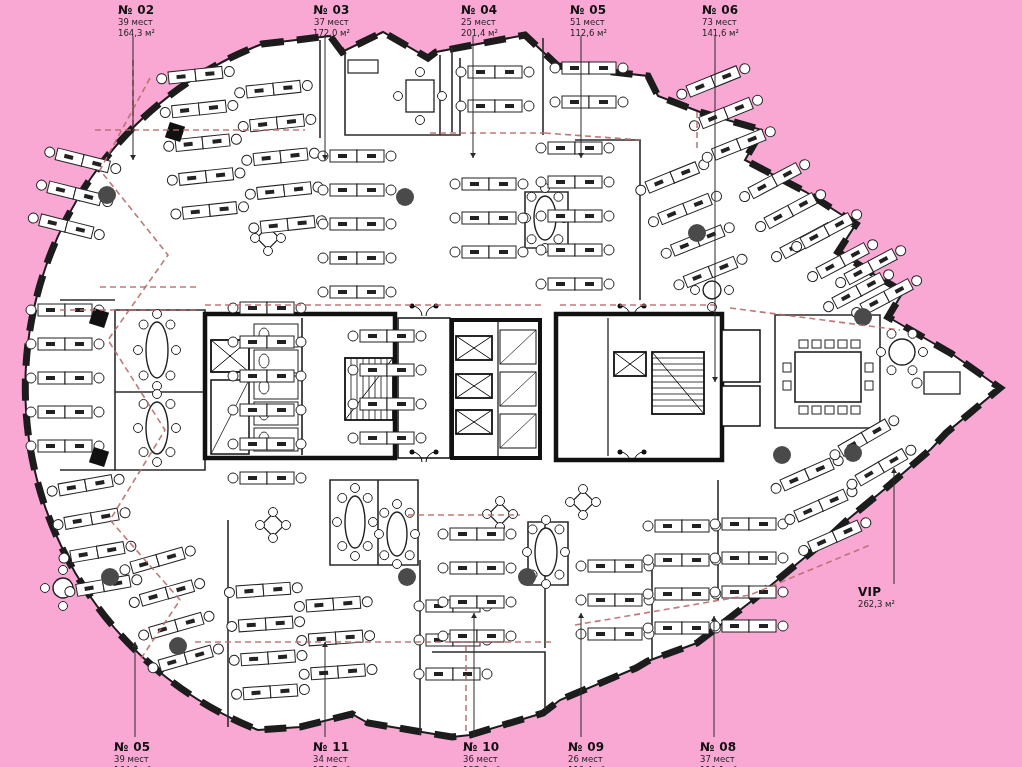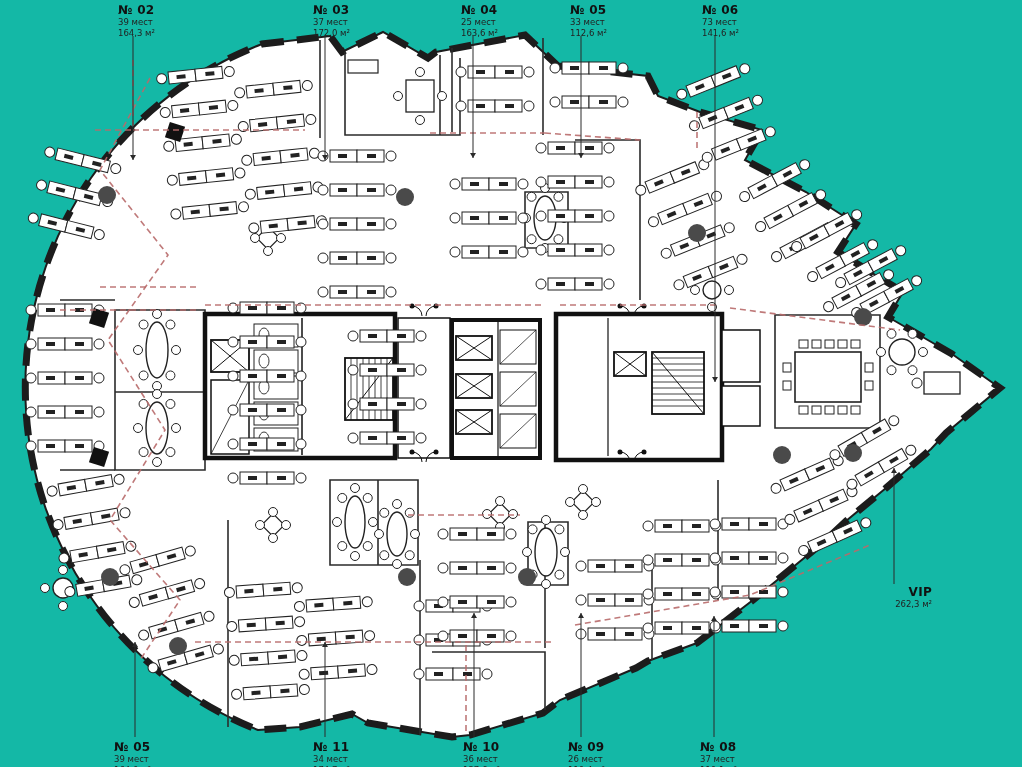--- a/index.html
+++ b/index.html
@@ -1,22 +1,22 @@
 <!DOCTYPE html>
 <html><head>
 <meta charset="utf-8">
 <style>
   html,body{margin:0;padding:0;background:#ffffff;}
-  #canvas{position:relative;width:1022px;height:767px;background:#14b8a6;overflow:hidden;
+  #canvas{position:relative;width:1022px;height:767px;background:#f9a8d4;overflow:hidden;
           font-family:"DejaVu Sans",sans-serif;}
   #plan-svg{position:absolute;left:0;top:0;width:1022px;height:767px;}
   .zlabel{position:absolute;color:#111;white-space:nowrap;}
   .zlabel .zid{font:bold 12px "DejaVu Sans",sans-serif;letter-spacing:.3px;}
   .zlabel .zsub{font:normal 8.5px "DejaVu Sans",sans-serif;color:#222;line-height:1.25;}
-  .zlabel.center{text-align:right;}
+  .zlabel.center{text-align:left;}
 </style>
 </head>
 <body>
 
 <div id="canvas">
 
   <svg id="plan-svg" viewBox="0 0 1022 767" xmlns="http://www.w3.org/2000/svg">
       <g>
         <path d="M262,44 L 330,36 L 342,52 L 383,32 L 428,58 L 436,52 L 525,35 L 558,66 L 648,76 L 658,96 L 700,112 L 762,130 L 745,160 L 806,192 L 856,224 L 838,252 L 903,292 L 888,317 L 952,354 L 1000,388 L 946,433 L 931,449 L 886,488 L 846,521 L 826,540 L 770,586 L 753,600 L 697,643 L 648,661 L 636,668 L 560,700 L 543,713 L 470,735 L 452,737 L 368,723 L 352,714 L 300,727 L 258,730 A 368 368 0 0 1 262 44 Z" fill="#ffffff" stroke="#1c1c1c" stroke-width="2"></path>
         <path d="M262,44 L 330,36 L 342,52 L 383,32 L 428,58 L 436,52 L 525,35 L 558,66 L 648,76 L 658,96 L 700,112 L 762,130 L 745,160 L 806,192 L 856,224 L 838,252 L 903,292 L 888,317 L 952,354 L 1000,388 L 946,433 L 931,449 L 886,488 L 846,521 L 826,540 L 770,586 L 753,600 L 697,643 L 648,661 L 636,668 L 560,700 L 543,713 L 470,735 L 452,737 L 368,723 L 352,714 L 300,727 L 258,730 A 368 368 0 0 1 262 44 Z" fill="none" stroke="#1c1c1c" stroke-width="7" stroke-dasharray="22 13"></path>
@@ -933,33 +933,33 @@
         <line x1="894" y1="584" x2="894" y2="468" stroke="#2a2a2a" stroke-width="1"></line>
         <polygon points="894,468 891,473 897,473" fill="#2a2a2a"></polygon>
       </g>
     </svg>
 
   <div class="zlabel" style="left:118px;top:3px;">
     <div class="zid">№ 02</div>
     <div class="zsub">39 мест</div>
     <div class="zsub">164,3 м²</div>
   </div>
-  <div class="zlabel" style="left:313px;top:3px;">
+  <div class="zlabel" style="left:313px;top:3px;text-align:center;">
     <div class="zid">№ 03</div>
     <div class="zsub">37 мест</div>
     <div class="zsub">172,0 м²</div>
   </div>
   <div class="zlabel" style="left:461px;top:3px;">
     <div class="zid">№ 04</div>
     <div class="zsub">25 мест</div>
-    <div class="zsub">163,6 м²</div>
+    <div class="zsub">201,4 м²</div>
   </div>
   <div class="zlabel" style="left:570px;top:3px;">
     <div class="zid">№ 05</div>
-    <div class="zsub">33 мест</div>
+    <div class="zsub">51 мест</div>
     <div class="zsub">112,6 м²</div>
   </div>
   <div class="zlabel" style="left:702px;top:3px;">
     <div class="zid">№ 06</div>
     <div class="zsub">73 мест</div>
     <div class="zsub">141,6 м²</div>
   </div>
 
   <div class="zlabel" style="left:114px;top:740px;">
     <div class="zid">№ 05</div>

